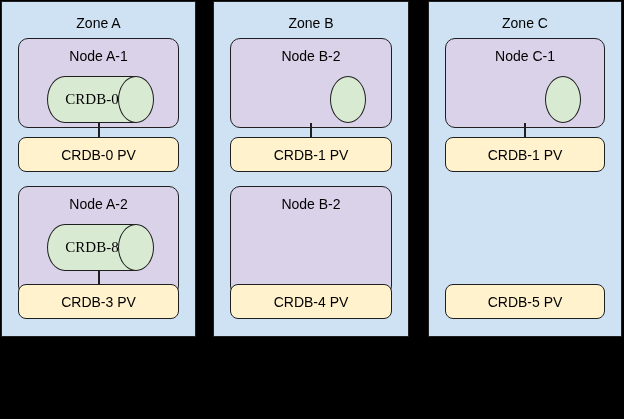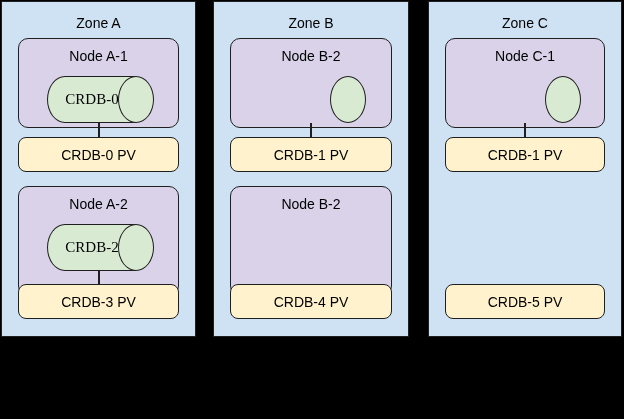--- a/index.html
+++ b/index.html
@@ -118,21 +118,21 @@
     </div>
     <div class="conn conn-1"></div>
     <div class="pv pv-1">
       <span>CRDB-0 PV</span>
     </div>
 
     <div class="node node-2">
       <div class="node-label">Node A-2</div>
       <div class="cyl">
         <div class="cyl-body">
-          <span class="cyl-label">CRDB-2</span>
+          <span class="cyl-label">CRDB-8</span>
         </div>
         <div class="cyl-end"></div>
       </div>
     </div>
     <div class="conn conn-2"></div>
     <div class="pv pv-2">
       <span>CRDB-3 PV</span>
     </div>
   </div>
 

